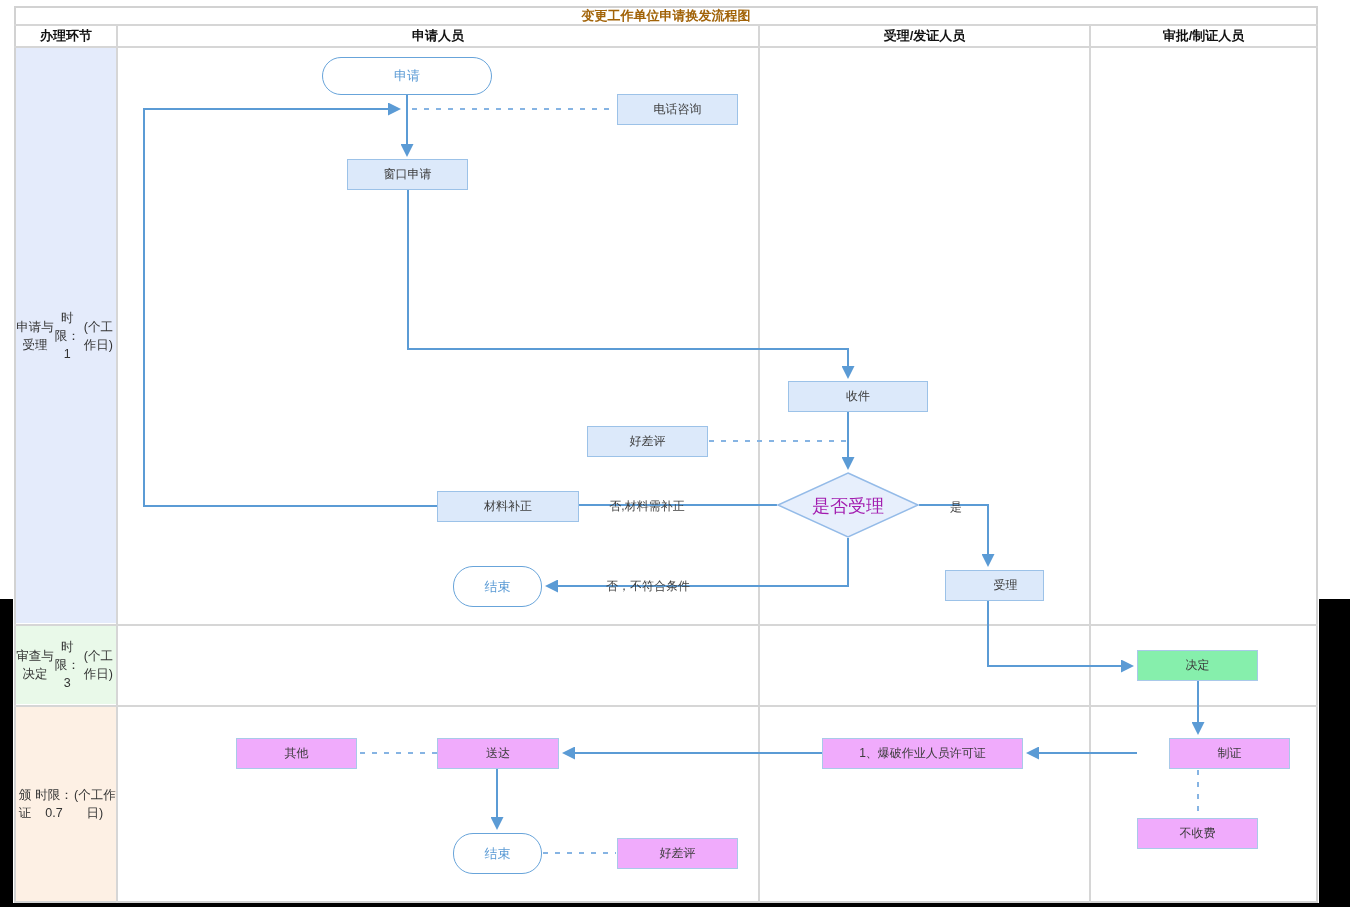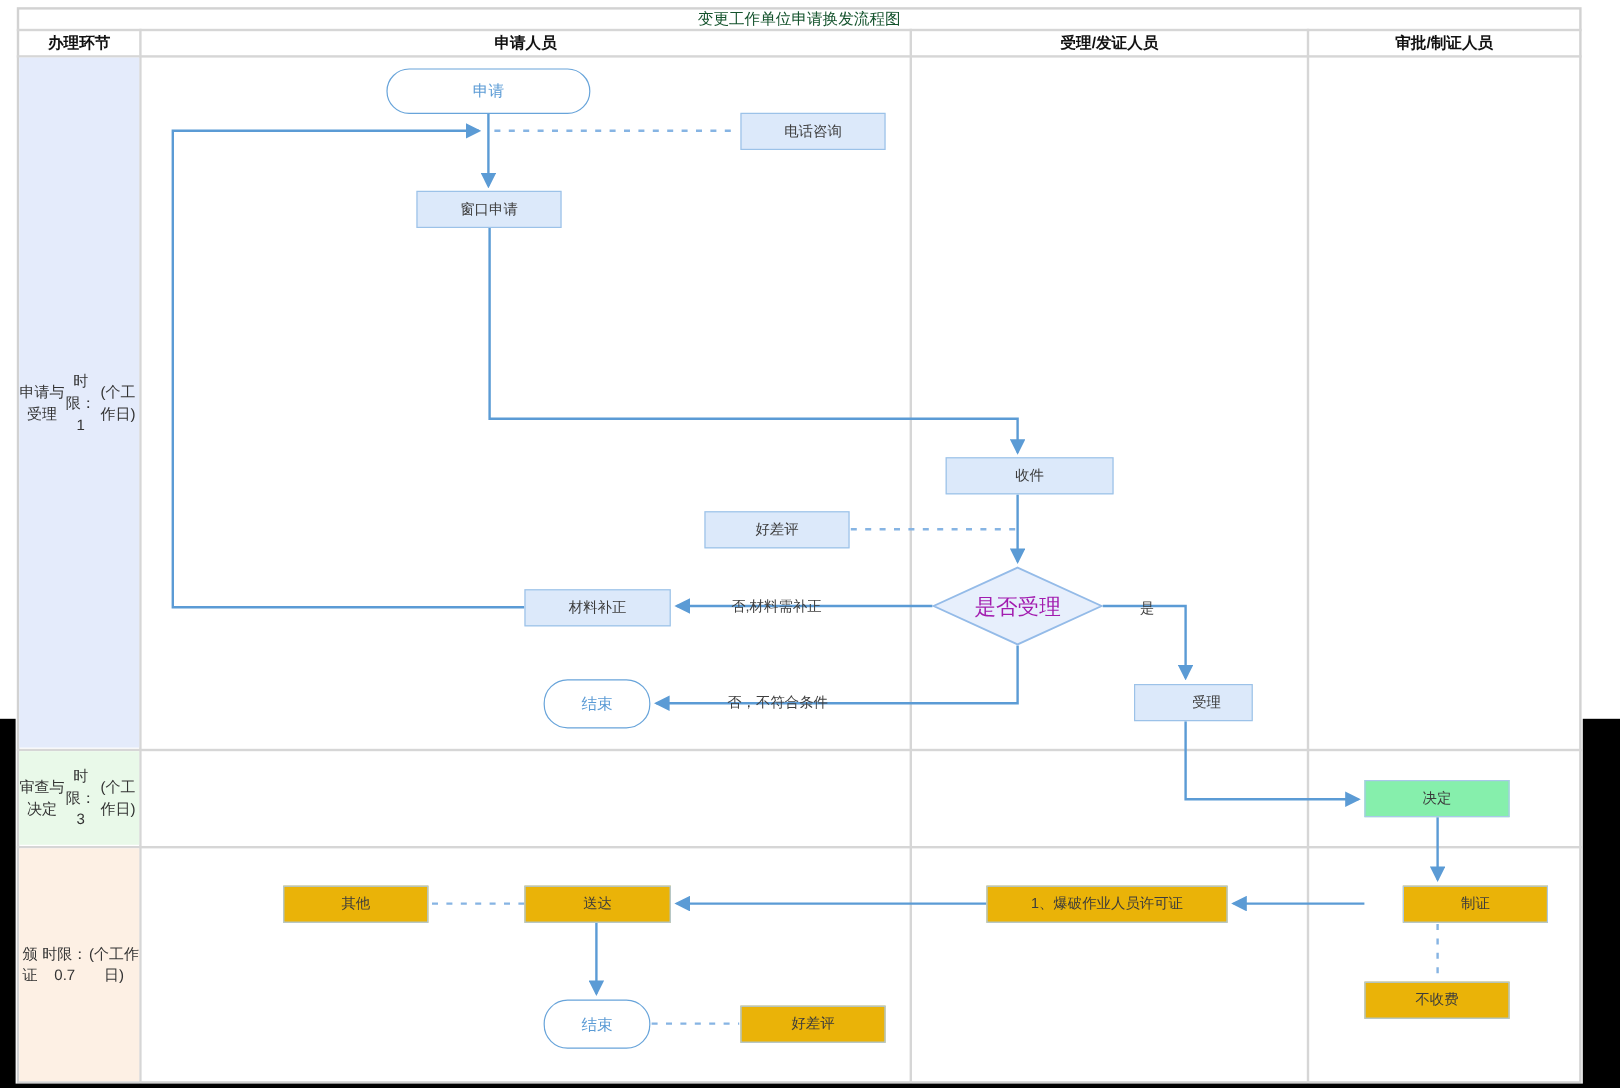--- a/index.html
+++ b/index.html
@@ -8,30 +8,30 @@
     font-family:"Liberation Sans","DejaVu Sans",sans-serif;
     overflow:hidden;
   }
   .abs{position:absolute;box-sizing:border-box;}
   
   .table-frame{left:14px;top:6px;width:1304px;height:897px;border:2px solid #d2d2d2;background:transparent;}
   .gl{background:#d6d6d6;position:absolute;}
   .gl.h{height:2px;}
   .gl.v{width:2px;}
   .title-cell{left:16px;top:7px;width:1300px;height:18px;display:flex;align-items:center;justify-content:center;
-    font-size:13px;font-weight:normal;color:#14532d;}
+    font-size:13px;font-weight:bold;color:#a16207;}
   .head-cell{top:26px;height:20px;display:flex;align-items:center;justify-content:center;
     font-size:13px;font-weight:bold;color:#111;}
   .lane-cell{left:16px;width:100px;display:flex;flex-direction:row;align-items:center;justify-content:center;
     font-size:12.5px;color:#333;line-height:18px;text-align:center;}
   
   .box{display:flex;align-items:center;justify-content:center;font-size:12px;color:#3c3c3c;
     border:1px solid #9cc2e8;}
   .box.blue{background:#dcE9fa;}
-  .box.peach{background:#eab308;border-color:#a9c9e9;}
+  .box.peach{background:#f0abfc;border-color:#a9c9e9;}
   .box.green{background:#86efac;border-color:#a9c9e9;}
   .stadium{display:flex;align-items:center;justify-content:center;background:#fff;
     border:1.5px solid #68a4da;border-radius:20px;color:#5b9bd5;font-size:13px;}
   .edge-label{transform:translate(-50%,-50%);white-space:nowrap;font-size:12px;color:#3f3f3f;}
   .diamond-label{transform:translate(-50%,-50%);white-space:nowrap;font-size:18px;color:#a21caf;text-align:center;}
   .black{background:#000;}
   svg.wires{position:absolute;left:0;top:0;}
 </style>
 </head>
 <body>
@@ -106,21 +106,21 @@
 <div class="abs box blue" style="left:617px;top:94px;width:121px;height:31px;">电话咨询</div>
 
 <div class="abs box blue" style="left:347px;top:159px;width:121px;height:31px;">窗口申请</div>
 
 <div class="abs box blue" style="left:788px;top:381px;width:140px;height:31px;">收件</div>
 
 <div class="abs box blue" style="left:587px;top:426px;width:121px;height:31px;">好差评</div>
 
 <div class="abs diamond-label" style="left:848px;top:506px;">是否受理</div>
 
-<div class="abs box blue" style="left:437px;top:491px;width:122px;height:31px;">材料补正</div>
+<div class="abs box blue" style="left:437px;top:491px;width:142px;height:31px;">材料补正</div>
 
 <div class="abs stadium" style="left:453px;top:566px;width:89px;height:41px;">结束</div>
 
 <div class="abs box blue" style="left:945px;top:570px;width:99px;height:31px;padding-left:22px;">受理</div>
 
 <div class="abs box green" style="left:1137px;top:650px;width:121px;height:31px;">决定</div>
 
 <div class="abs box peach" style="left:1137px;top:738px;width:121px;height:31px;margin-left:32px;">制证</div>
 
 <div class="abs box peach" style="left:1137px;top:818px;width:121px;height:31px;">不收费</div>

